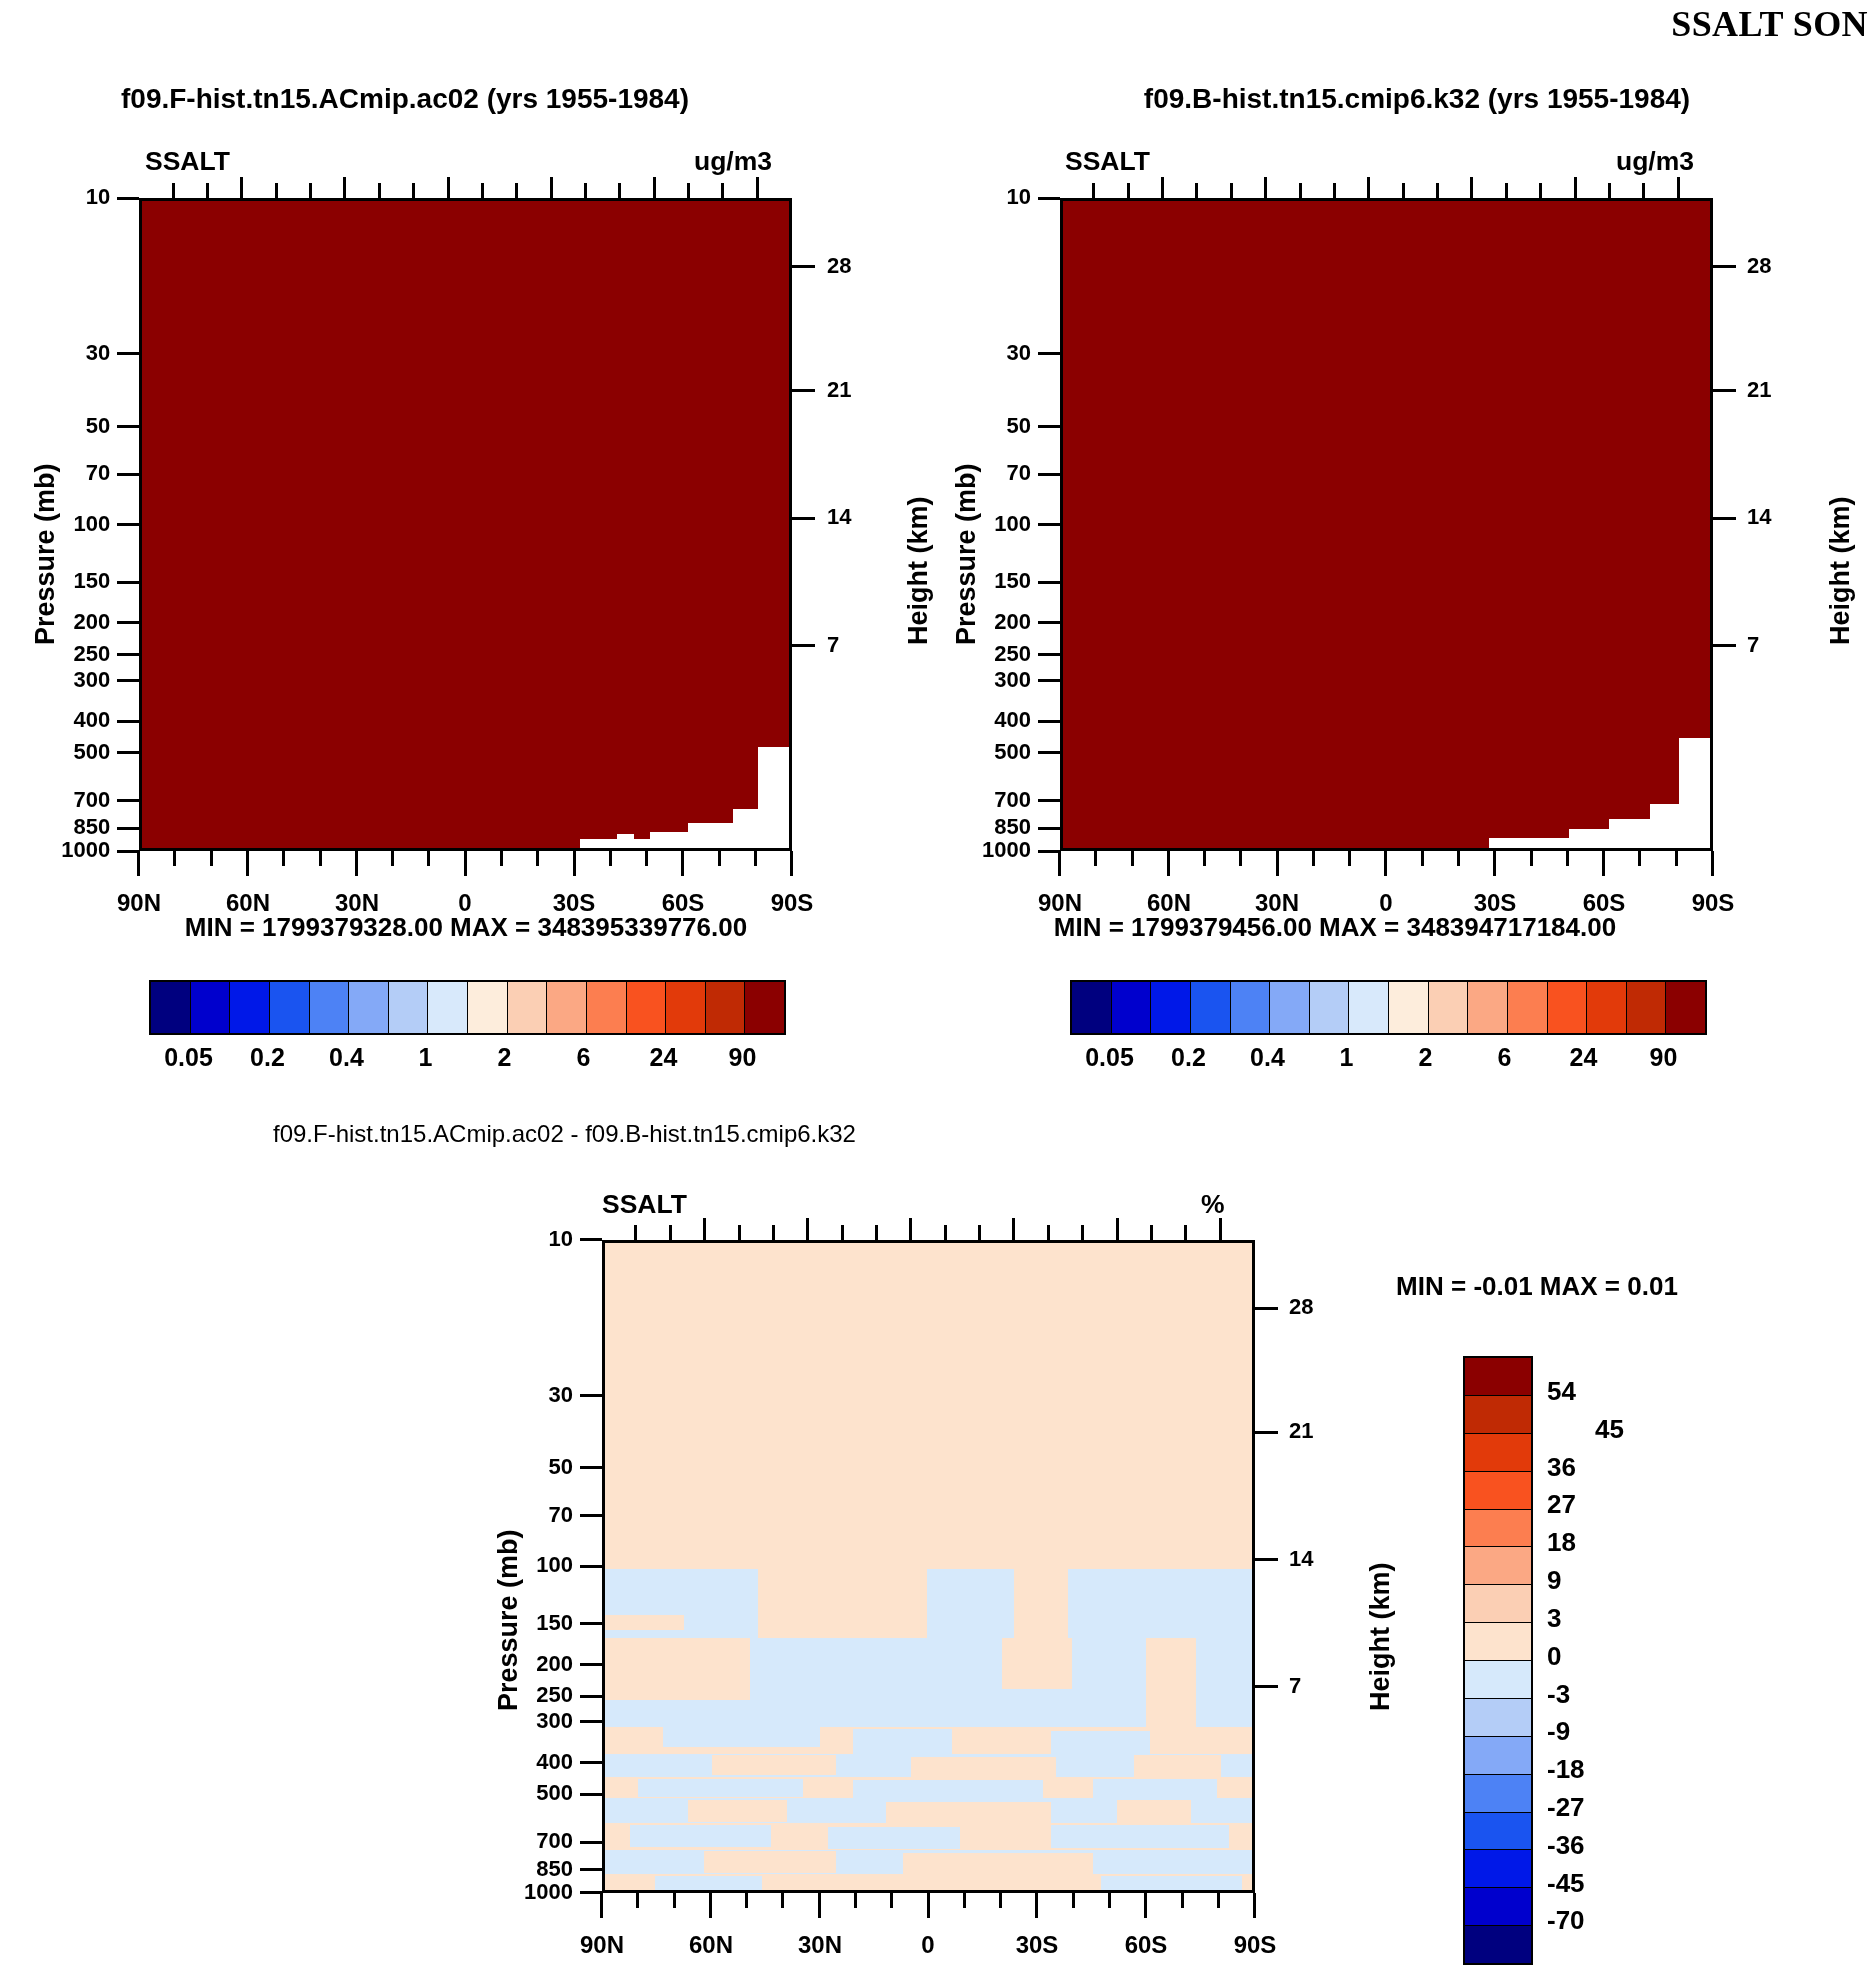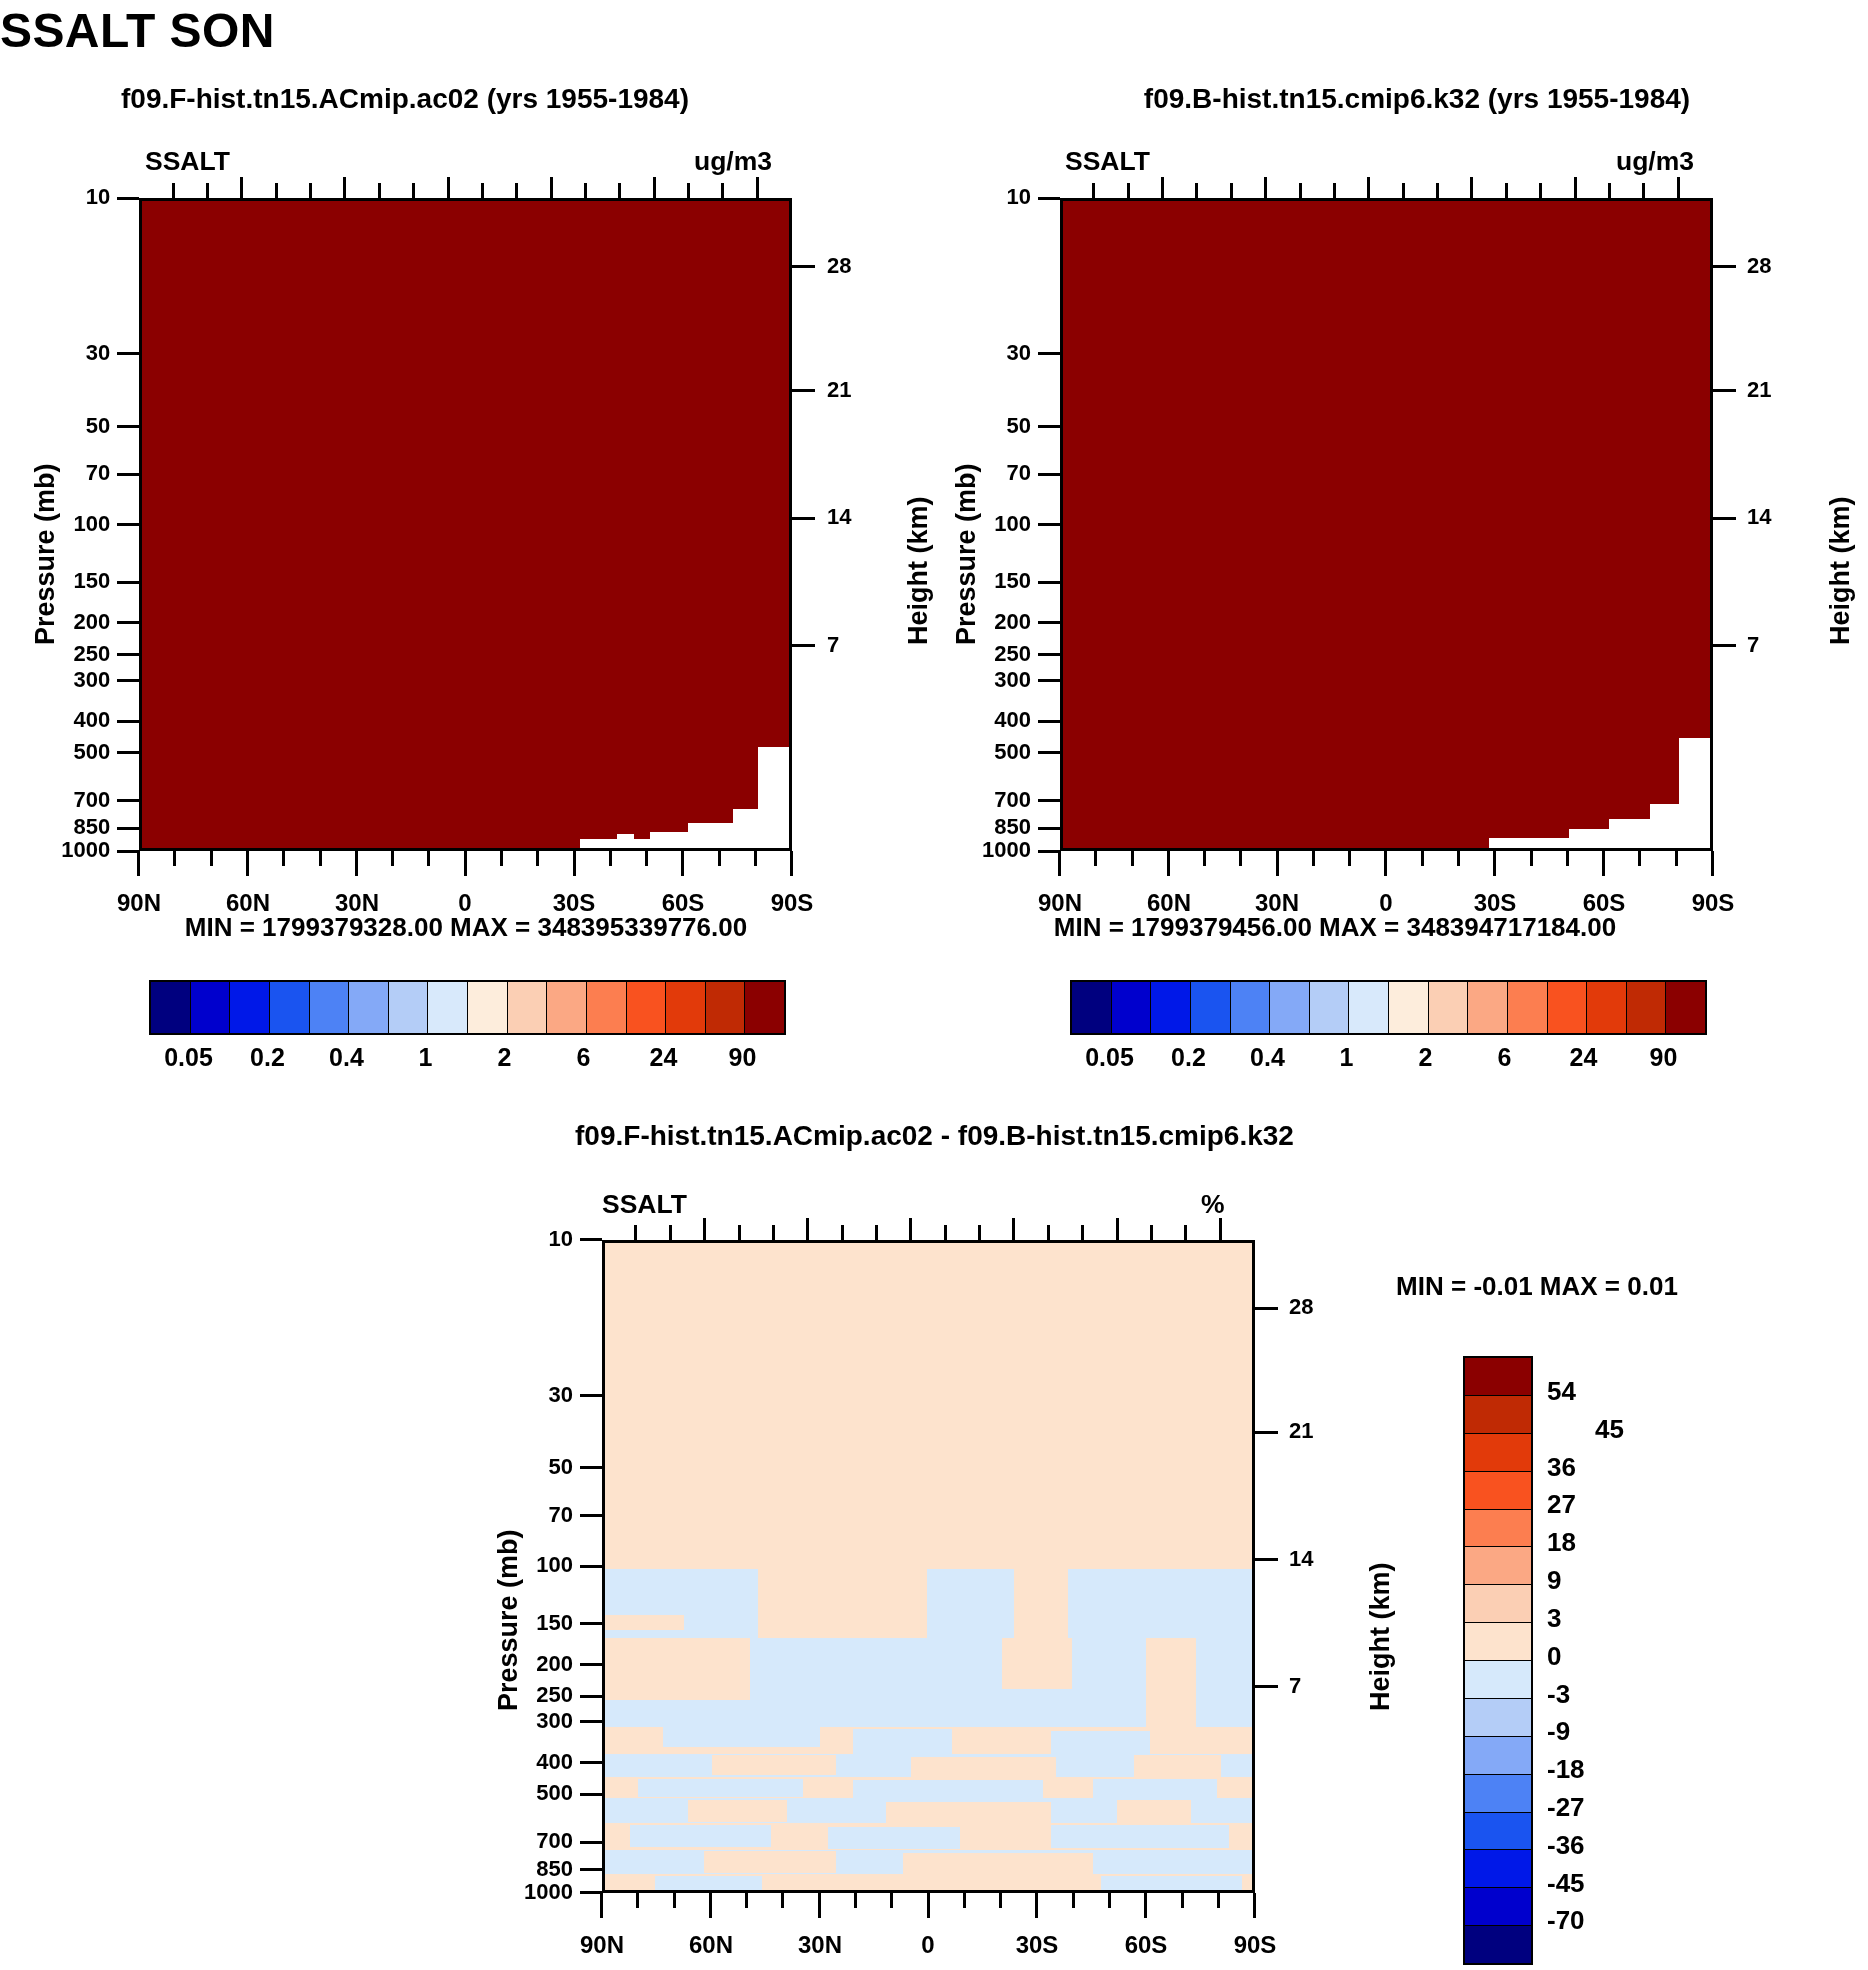--- a/index.html
+++ b/index.html
@@ -1,23 +1,23 @@
 <!DOCTYPE html>
 <html style="font-size:13.2px"><head>
 <meta charset="utf-8">
 <style>
   html,body{margin:0;padding:0;background:#fff;}
   body{width:1868px;height:1971px;position:relative;
        font-family:"Liberation Sans",sans-serif;color:#000;}
   .abs{position:absolute;}
 
   
-  #main-title{left:0;top:3.3px;width:1868px;font-size:48px;font-weight:bold;text-align:left;letter-spacing:0.4px;}
+  #main-title{left:0;top:3.3px;width:1868px;font-size:36px;font-weight:bold;text-align:right;letter-spacing:0.4px;font-family:Liberation Serif, serif;}
   .panel-title{font-size:28px;font-weight:bold;text-align:center;}
-  .diff-title{font-size:28px;font-weight:bold;text-align:center;}
+  .diff-title{font-size:24px;font-weight:normal;}
 
   
   .plotbox{position:absolute;border:3.3px solid #000;box-sizing:border-box;overflow:hidden;background:#fff;}
   .fillred{position:absolute;left:0;top:0;right:0;bottom:0;background:#8b0000;}
 
   
   .notch{position:absolute;background:#fff;}
 
   
   .tickv{position:absolute;background:#000;width:3.3px;}

